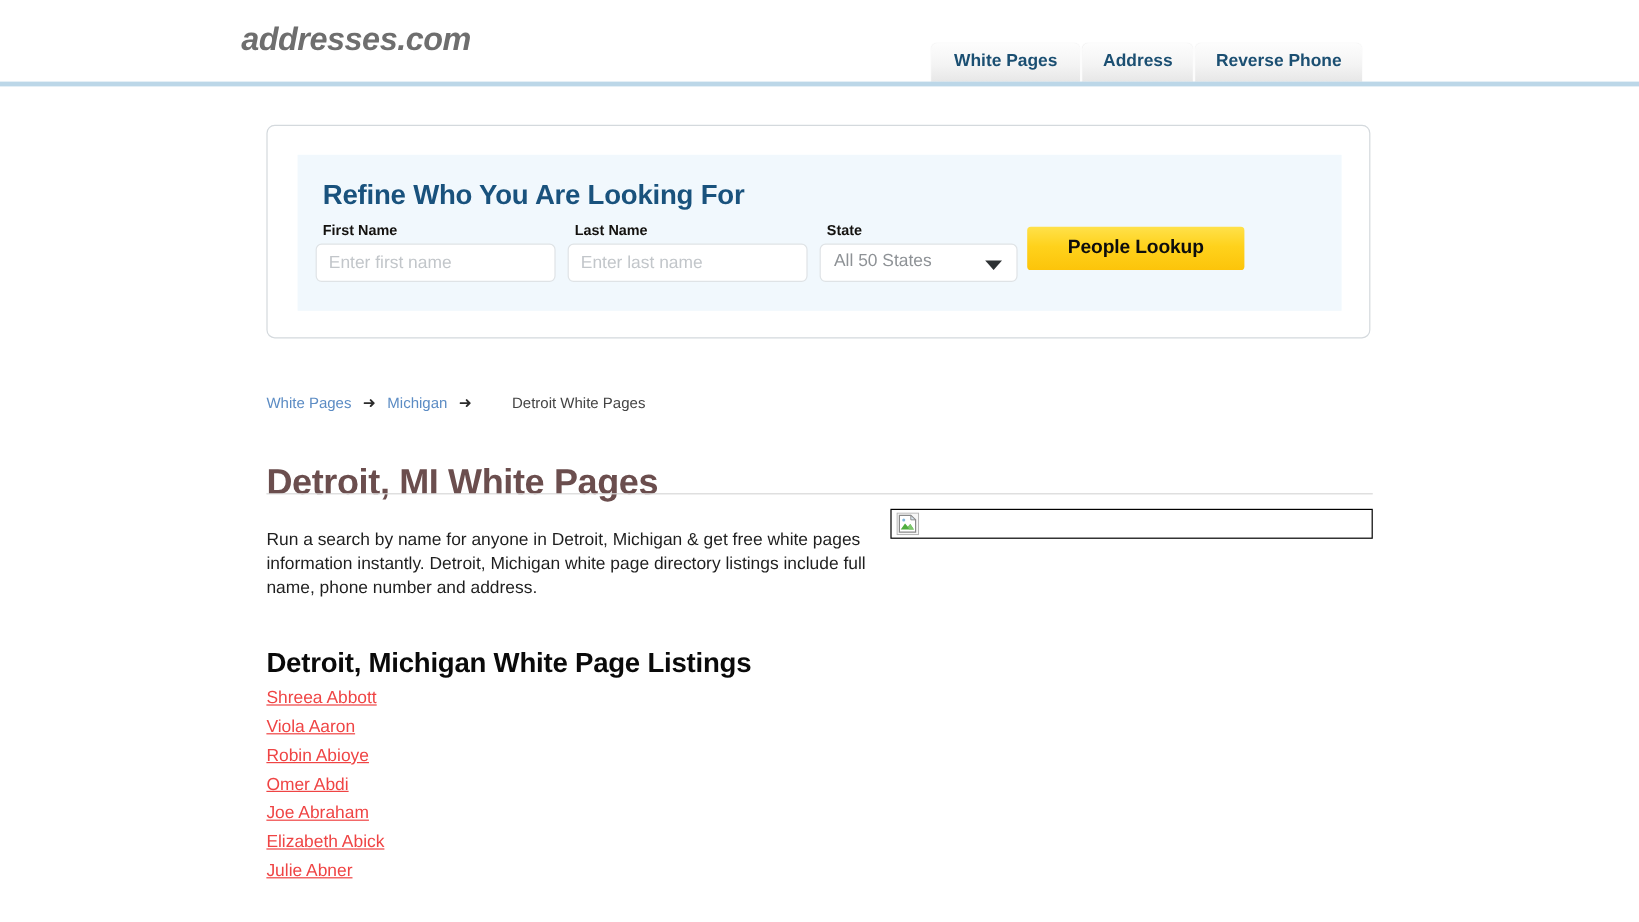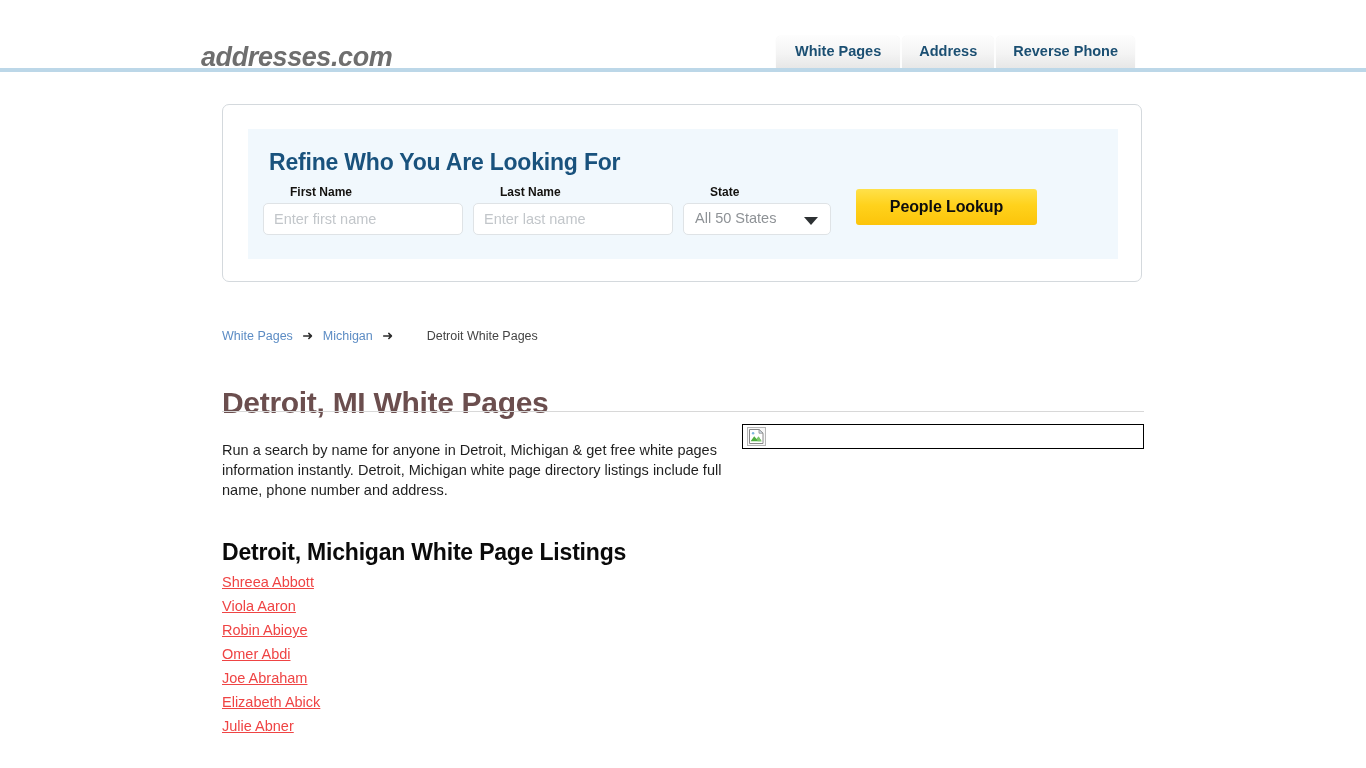--- a/index.html
+++ b/index.html
@@ -25,21 +25,20 @@
     position: absolute;
     left: 201px;
     top: 18px;
     font-family: "Liberation Sans", sans-serif;
     font-style: italic;
     font-weight: bold;
     font-size: 27px;
     letter-spacing: -0.4px;
     color: #6e6e6e;
     white-space: nowrap;
-    margin-top: 24px;
   }
   .nav-tabs {
     position: absolute;
     left: 776px;
     top: 36px;
     display: flex;
     align-items: flex-end;
     height: 32px;
   }
   .nav-tab {
@@ -97,21 +96,20 @@
     color: #19527d;
     letter-spacing: -0.2px;
     white-space: nowrap;
   }
   .field-label {
     position: absolute;
     font-size: 12px;
     font-weight: bold;
     color: #14120f;
     white-space: nowrap;
-    margin-left: 21px;
   }
   .lbl-first { left: 21px; top: 56px; }
   .lbl-last  { left: 231px; top: 56px; }
   .lbl-state { left: 441px; top: 56px; }
 
   .text-input {
     position: absolute;
     top: 74px;
     width: 200px;
     height: 32px;
@@ -126,21 +124,21 @@
     outline: none;
   }
   .text-input::placeholder { color: #c2c6ca; }
   .in-first { left: 15px; }
   .in-last  { left: 225px; }
 
   .state-select {
     position: absolute;
     left: 435px;
     top: 74px;
-    width: 148px;
+    width: 165px;
     height: 32px;
     box-sizing: border-box;
     border: 1px solid #dfe3e6;
     border-radius: 5px;
     background: #ffffff;
     cursor: pointer;
   }
   .state-select .sel-value {
     position: absolute;
     left: 11px;

